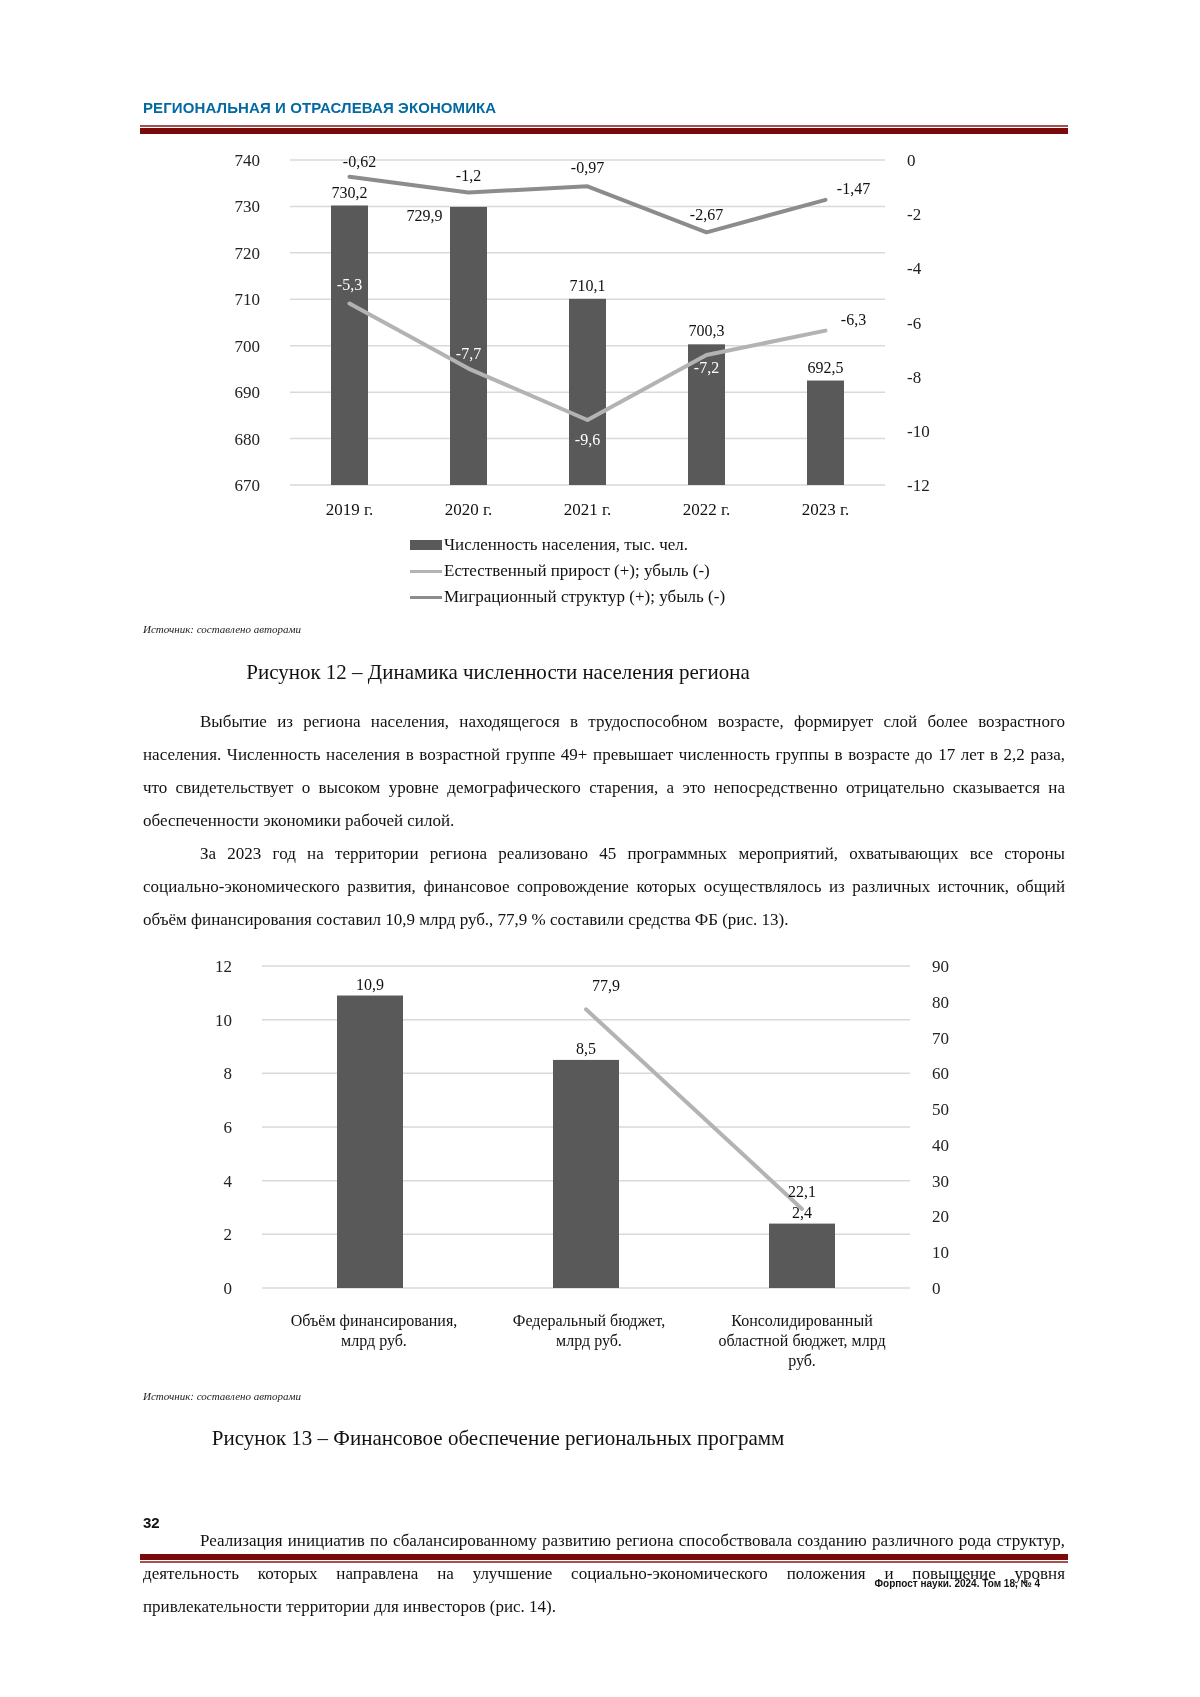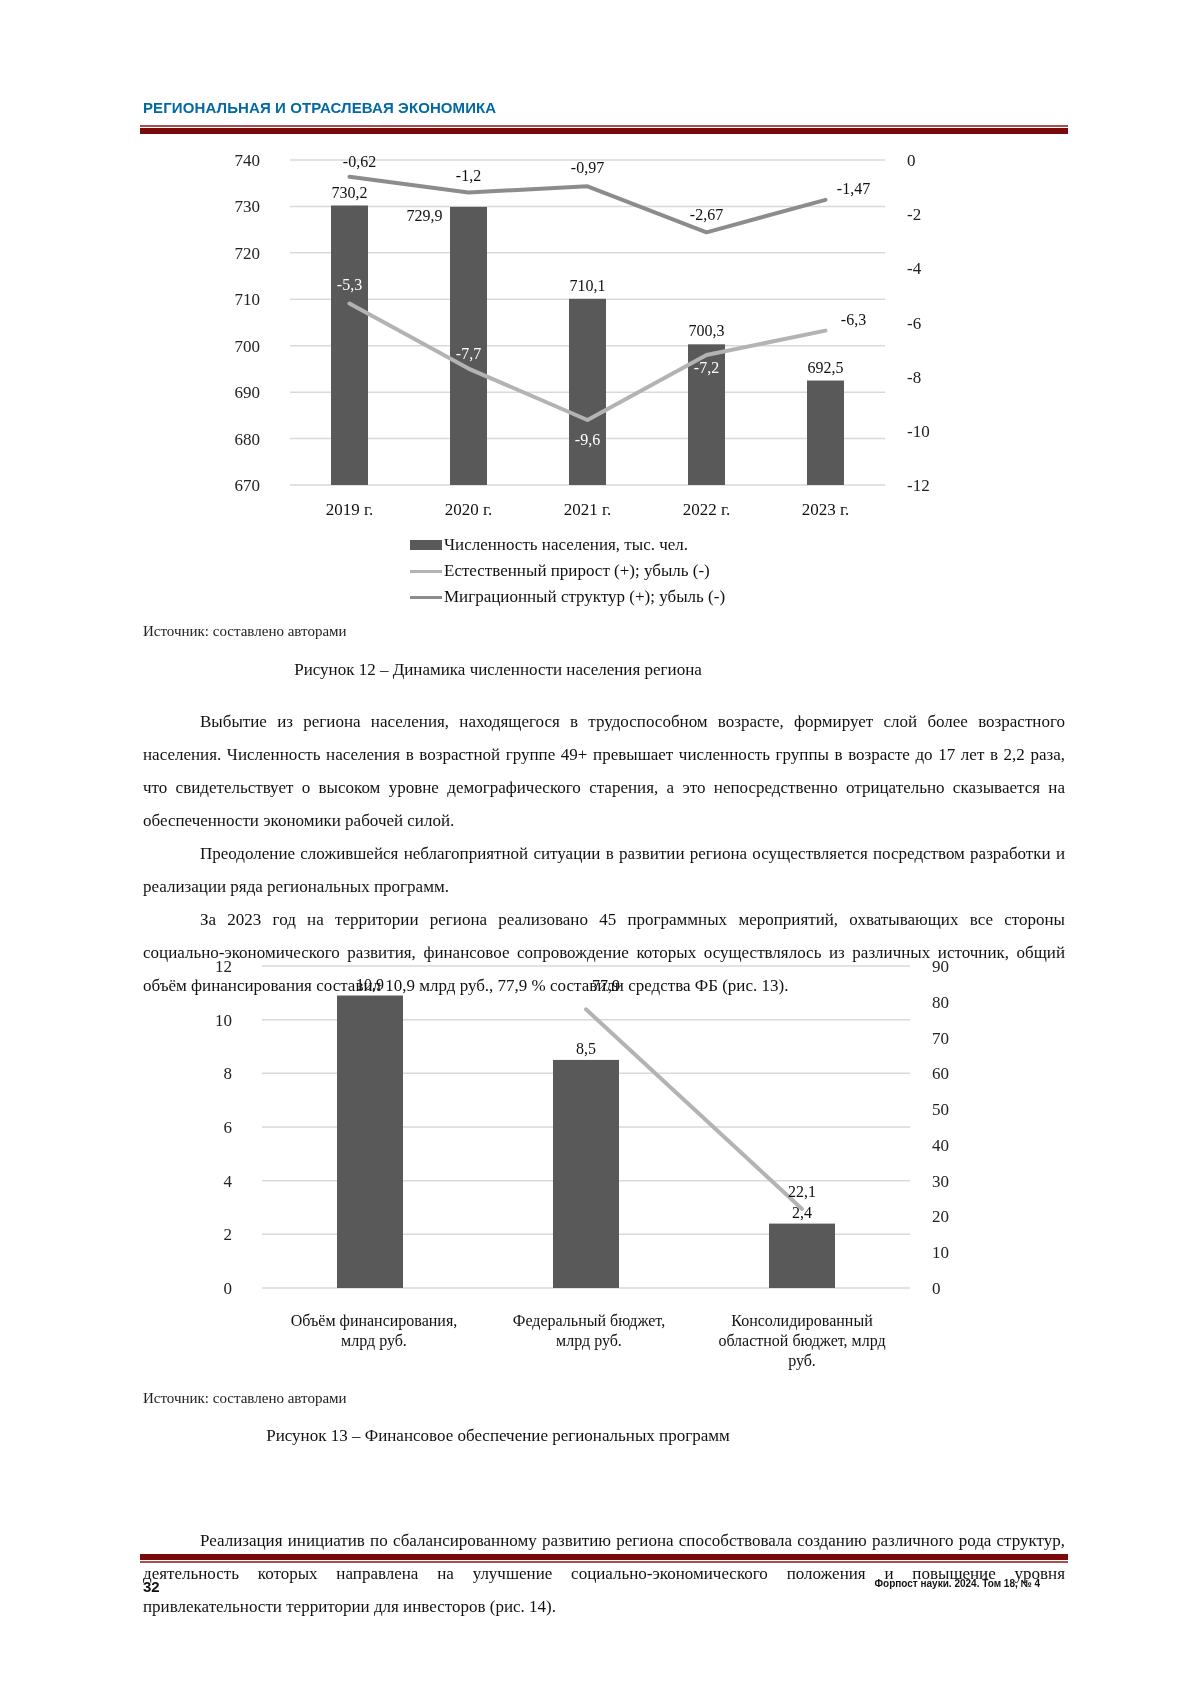--- a/index.html
+++ b/index.html
@@ -10,26 +10,26 @@
   .rule { position: absolute; left: 140px; width: 928px; }
   .rule .thin { height: 2px; background: #a85050; }
   .rule .gap { height: 1px; background: #fff; }
   .rule .thick { height: 6px; background: #7a0a0a; }
   .chart { position: absolute; left: 0; top: 0; }
   svg text { font-family: "Liberation Serif", serif; }
   .legend { position: absolute; left: 410px; top: 532px; font-size: 17px; line-height: 26px; }
   .legend-row { display: flex; align-items: center; height: 26px; }
   .legend-swatch-bar { width: 32px; height: 10px; background: #595959; margin-right: 2px; }
   .legend-swatch-line { width: 32px; height: 3px; margin-right: 2px; }
-  .source { position: absolute; left: 143px; font-size: 15px; color: #222; }
-  .caption { position: absolute; left: 0; width: 996px; text-align: center; font-size: 17px; }
+  .source { position: absolute; left: 143px; font-style: italic; font-size: 11px; color: #222; }
+  .caption { position: absolute; left: 0; width: 996px; text-align: center; font-size: 21px; }
   .para { position: absolute; left: 143px; width: 922px; font-size: 17px; line-height: 33px;
           text-align: justify; margin: 0; }
   .para p { margin: 0; text-indent: 57px; text-align: justify; }
-  .footer-num { position: absolute; left: 143px; top: 1578px; font-family: "Liberation Sans", sans-serif;
+  .footer-num { position: absolute; left: 143px; top: 1514px; font-family: "Liberation Sans", sans-serif;
           font-weight: bold; font-size: 15px; }
   .footer-journal { position: absolute; right: 160px; top: 1578px; font-family: "Liberation Sans", sans-serif;
           font-weight: bold; font-size: 10px; }
   .xcat { position: absolute; text-align: center; font-size: 16px; line-height: 20px; width: 210px; }
 </style>
 </head>
 <body>
 
 <div class="running-head">РЕГИОНАЛЬНАЯ И ОТРАСЛЕВАЯ ЭКОНОМИКА</div>
 <div class="rule" style="top:125px;">
@@ -104,21 +104,20 @@
     <span class="legend-swatch-line" style="background:#8c8c8c"></span>
     <span>Миграционный структур (+); убыль (-)</span>
   </div>
 </div>
 
 <div class="source" style="top:623px;">Источник: составлено авторами</div>
 <div class="caption" style="top:660px;">Рисунок 12 – Динамика численности населения региона</div>
 
 <div class="para" style="top:705px;">
   <p>Выбытие из региона населения, находящегося в трудоспособном возрасте, формирует слой более возрастного населения. Численность населения в возрастной группе 49+ превышает численность группы в возрасте до 17 лет в 2,2 раза, что свидетельствует о высоком уровне демографического старения, а это непосредственно отрицательно сказывается на обеспеченности экономики рабочей силой.</p>
-  <p>Преодоление сложившейся неблагоприятной ситуации в развитии региона осуществляется посредством разработки и реализации ряда региональных программ.</p>
   <p>За 2023 год на территории региона реализовано 45 программных мероприятий, охватывающих все стороны социально-экономического развития, финансовое сопровождение которых осуществлялось из различных источник, общий объём финансирования составил 10,9 млрд руб., 77,9 % составили средства ФБ (рис. 13).</p>
 </div>
 
 <svg class="chart" id="chart2" width="1200" height="1400" style="top:0">
     <line x1="262" x2="910" y1="1288" y2="1288" stroke="#d9d9d9" stroke-width="1.5"></line>
     <text x="232" y="1294" text-anchor="end" font-size="17" fill="#222">0</text>
     <line x1="262" x2="910" y1="1234.3333333333333" y2="1234.3333333333333" stroke="#d9d9d9" stroke-width="1.5"></line>
     <text x="232" y="1240.3333333333333" text-anchor="end" font-size="17" fill="#222">2</text>
     <line x1="262" x2="910" y1="1180.6666666666667" y2="1180.6666666666667" stroke="#d9d9d9" stroke-width="1.5"></line>
     <text x="232" y="1186.6666666666667" text-anchor="end" font-size="17" fill="#222">4</text>

